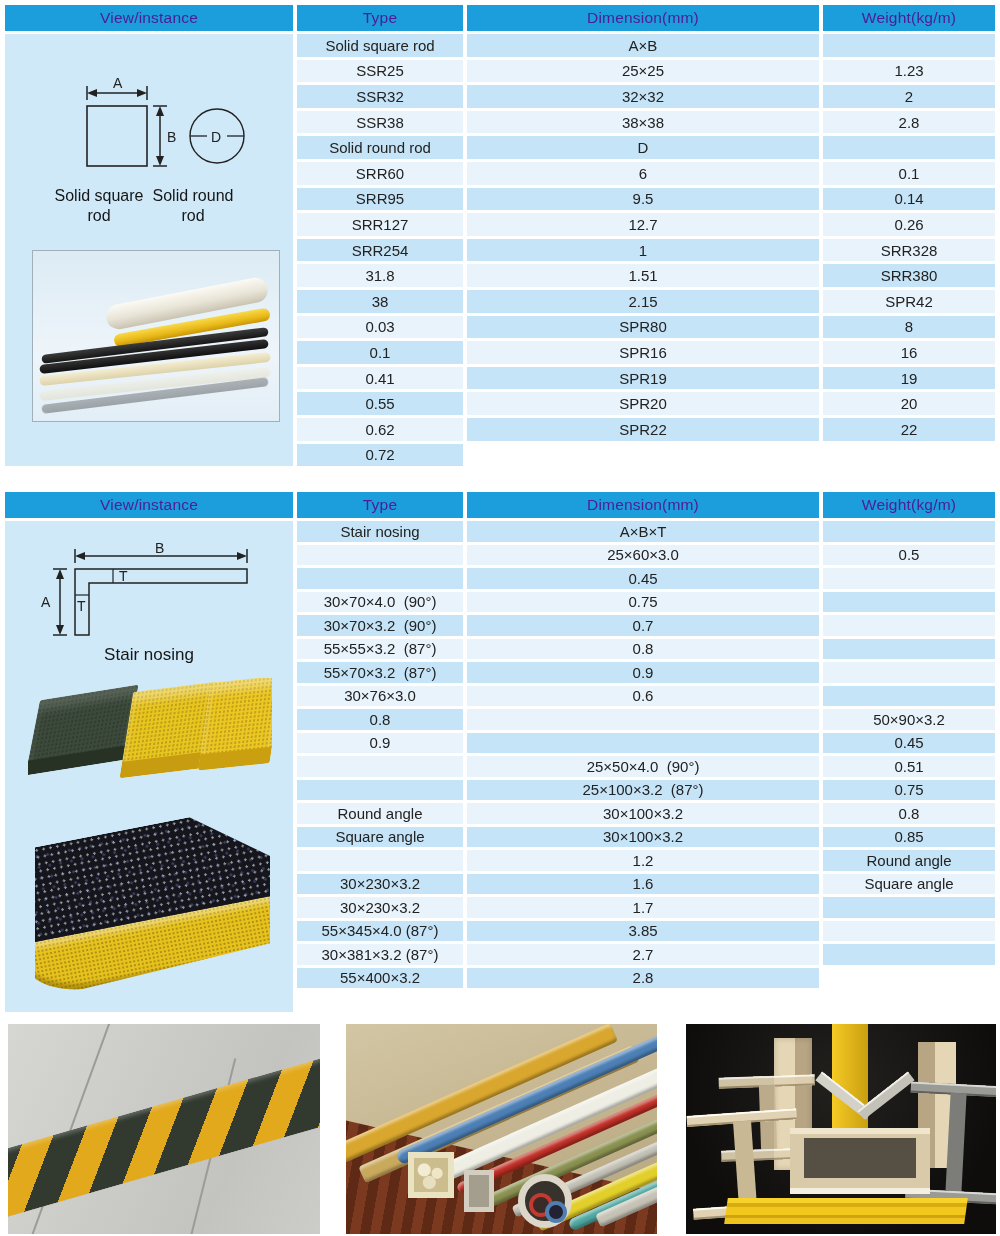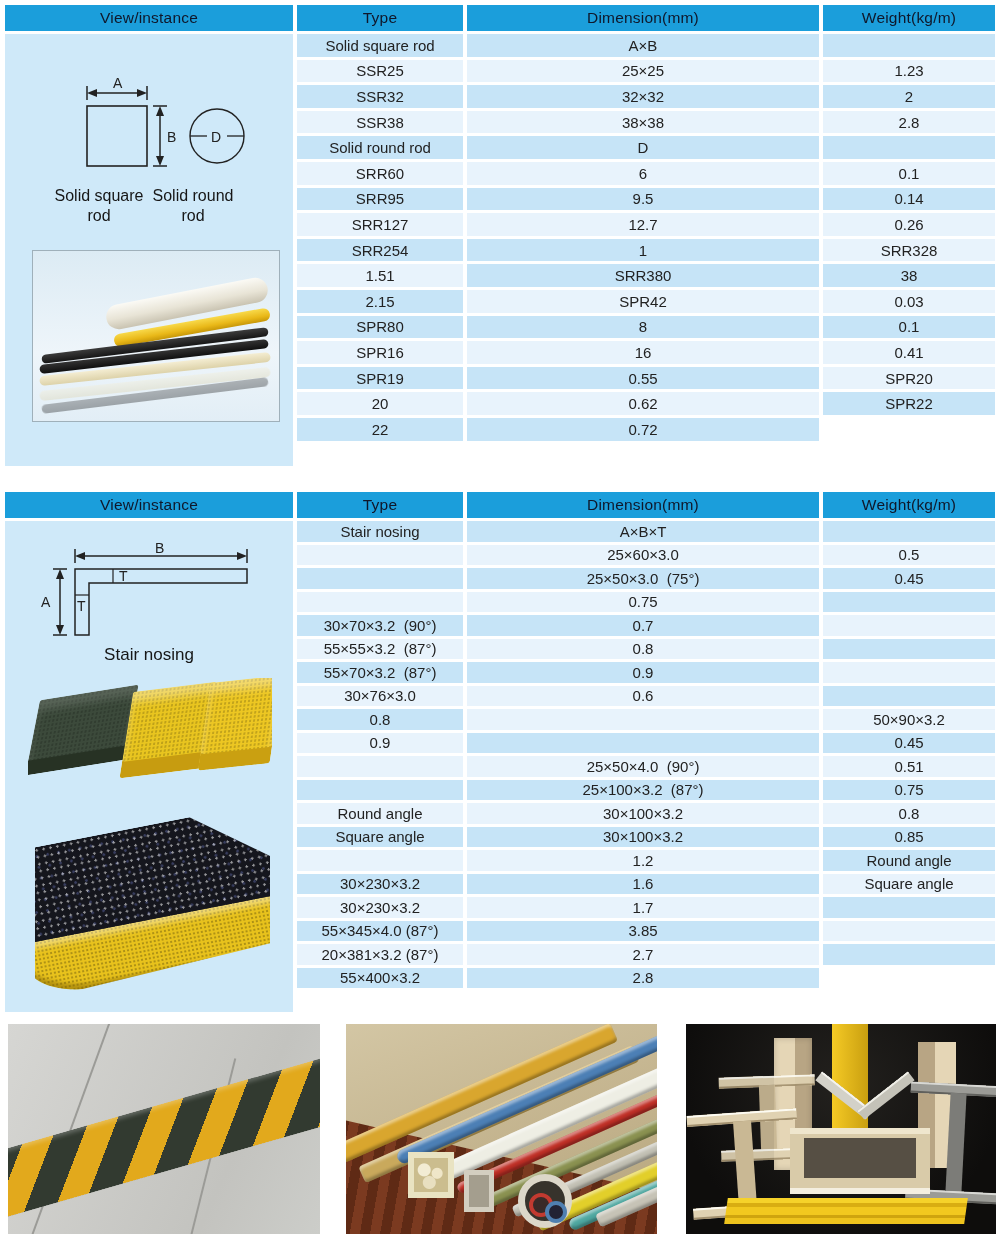--- a/index.html
+++ b/index.html
@@ -11,21 +11,21 @@
   
   .tbl{
     position:absolute;left:5px;width:990px;display:grid;
     grid-template-columns:288px 166px 352px 172px;
     column-gap:4px;row-gap:3px;grid-template-rows:26px;background:#ffffff;
   }
   .tbl1{top:5px;grid-auto-rows:22.6px;}
   .tbl2{top:492px;grid-auto-rows:20.5px;}
   .hcell{
     grid-row:1;background:#1b9edb;display:flex;align-items:center;justify-content:center;
-    font-size:15.5px;color:#0f172a;letter-spacing:.2px;
+    font-size:15.5px;color:#4c1d95;letter-spacing:.2px;
   }
   .c1{grid-column:1}.c2{grid-column:2}.c3{grid-column:3}.c4{grid-column:4}
   .panel{grid-column:1;background:#cfe9f9;position:relative;}
   .tbl1 .panel{grid-row:2 / span 17;}
   .tbl2 .panel{grid-row:2 / span 21;}
   .cell{display:flex;align-items:center;justify-content:center;font-size:15px;white-space:pre;color:#222;}
   .light{background:#c6e4f7;}
   .pale{background:#e8f3fc;}
   
   .diag{position:absolute;}
@@ -195,33 +195,35 @@
     <div class="cell pale">0.1</div>
     <div class="cell light">SRR95</div>
     <div class="cell light">9.5</div>
     <div class="cell light">0.14</div>
     <div class="cell pale">SRR127</div>
     <div class="cell pale">12.7</div>
     <div class="cell pale">0.26</div>
     <div class="cell light">SRR254</div>
     <div class="cell light">1</div>
     <div class="cell pale">SRR328</div>
+    <div class="cell pale">31.8</div>
     <div class="cell pale">1.51</div>
     <div class="cell light">SRR380</div>
     <div class="cell light">38</div>
     <div class="cell light">2.15</div>
     <div class="cell pale">SPR42</div>
     <div class="cell pale">0.03</div>
     <div class="cell light">SPR80</div>
     <div class="cell light">8</div>
     <div class="cell light">0.1</div>
     <div class="cell pale">SPR16</div>
     <div class="cell pale">16</div>
     <div class="cell pale">0.41</div>
     <div class="cell light">SPR19</div>
+    <div class="cell light">19</div>
     <div class="cell light">0.55</div>
     <div class="cell pale">SPR20</div>
     <div class="cell pale">20</div>
     <div class="cell pale">0.62</div>
     <div class="cell light">SPR22</div>
     <div class="cell light">22</div>
     <div class="cell light">0.72</div>
   </div>
 
 <div class="tbl tbl2">
@@ -266,23 +268,23 @@
       </div>
     </div>
   </div>
 <div class="cell light">Stair nosing</div>
     <div class="cell light">A×B×T</div>
     <div class="cell light"></div>
     <div class="cell pale"></div>
     <div class="cell pale">25×60×3.0</div>
     <div class="cell pale">0.5</div>
     <div class="cell light"></div>
-    <div class="cell light">25×50×3.0  (75°)</div>
     <div class="cell light">0.45</div>
     <div class="cell pale"></div>
+    <div class="cell pale">30×70×4.0  (90°)</div>
     <div class="cell pale">0.75</div>
     <div class="cell light"></div>
     <div class="cell light">30×70×3.2  (90°)</div>
     <div class="cell light">0.7</div>
     <div class="cell pale"></div>
     <div class="cell pale">55×55×3.2  (87°)</div>
     <div class="cell pale">0.8</div>
     <div class="cell light"></div>
     <div class="cell light">55×70×3.2  (87°)</div>
     <div class="cell light">0.9</div>
@@ -313,21 +315,21 @@
     <div class="cell light">Round angle</div>
     <div class="cell light">30×230×3.2</div>
     <div class="cell light">1.6</div>
     <div class="cell pale">Square angle</div>
     <div class="cell pale">30×230×3.2</div>
     <div class="cell pale">1.7</div>
     <div class="cell light"></div>
     <div class="cell light">55×345×4.0 (87°)</div>
     <div class="cell light">3.85</div>
     <div class="cell pale"></div>
-    <div class="cell pale">20×381×3.2 (87°)</div>
+    <div class="cell pale">30×381×3.2 (87°)</div>
     <div class="cell pale">2.7</div>
     <div class="cell light"></div>
     <div class="cell light">55×400×3.2</div>
     <div class="cell light">2.8</div>
   </div>
 
 <div class="photo photo1">
   <div class="joint j1"></div>
   <div class="joint j2"></div>
   <div class="stripe-strip"></div>

